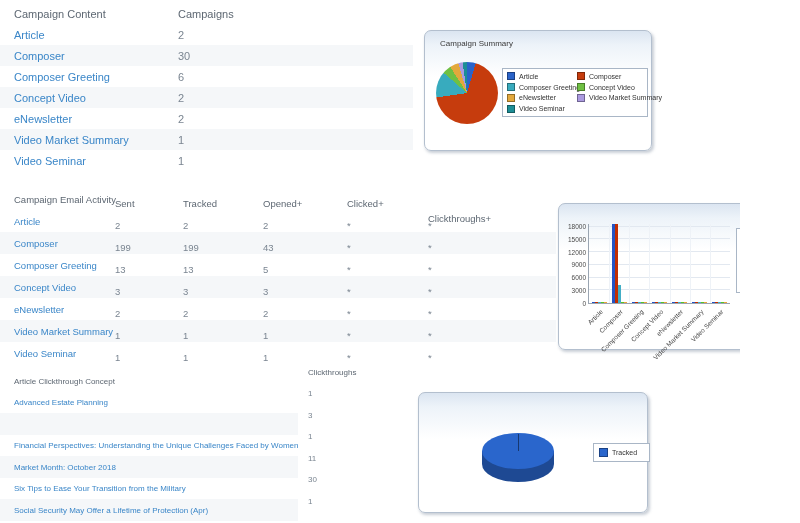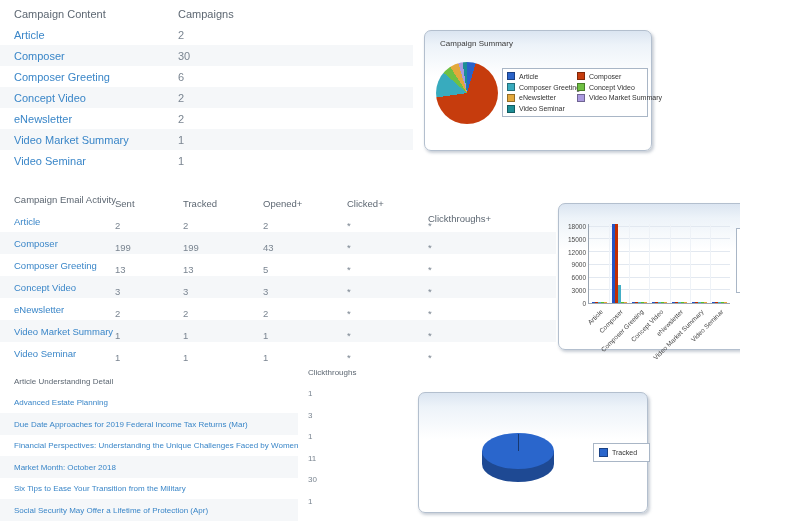--- a/index.html
+++ b/index.html
@@ -171,30 +171,29 @@
           <span class="val" style="left: 183px;">1</span>
           <span class="val" style="left: 263px;">1</span>
           <span class="val" style="left: 347px;">*</span>
           <span class="val" style="left: 428px;">*</span>
         </div>
       </div>
   </section>
 
   <section class="tbl t3">
     <div class="trow">
-      <span class="lbl hdr">Article Understanding Detail</span>
+      <span class="lbl hdr">Article Clickthrough Concept</span>
       <span class="val hdr">Clickthroughs</span>
     </div>
     <div>
         <div class="trow">
           <a class="lbl link">Advanced Estate Planning</a>
           <span class="val">1</span>
         </div>
         <div class="trow band">
-          <a class="lbl link">Due Date Approaches for 2019 Federal Income Tax Returns (Mar)</a>
           <span class="val">3</span>
         </div>
         <div class="trow">
           <a class="lbl link">Financial Perspectives: Understanding the Unique Challenges Faced by Women</a>
           <span class="val">1</span>
         </div>
         <div class="trow band">
           <a class="lbl link">Market Month: October 2018</a>
           <span class="val">11</span>
         </div>

